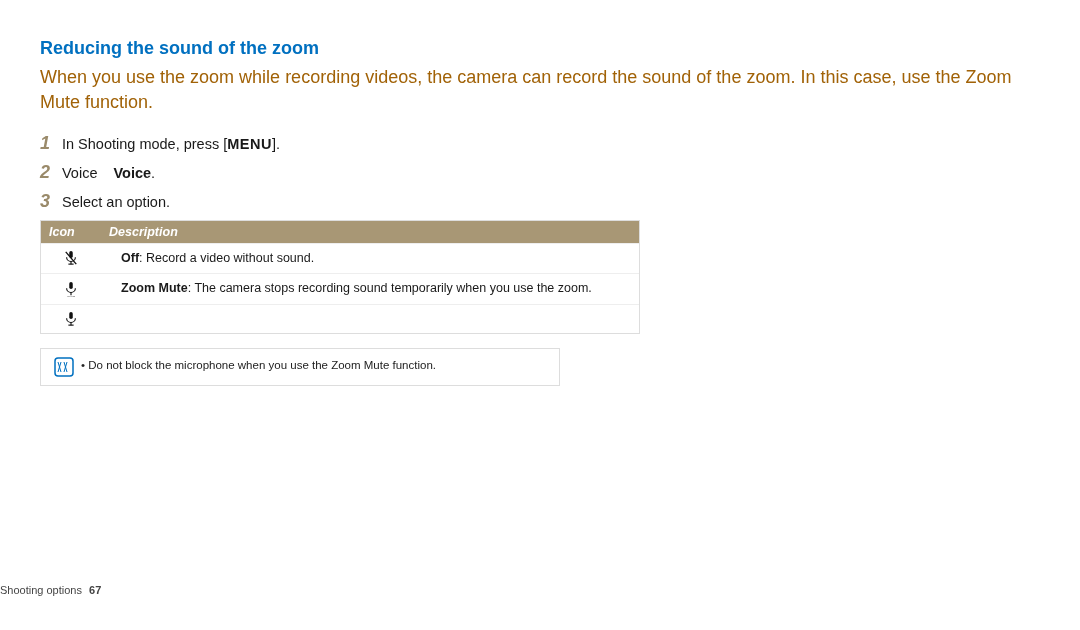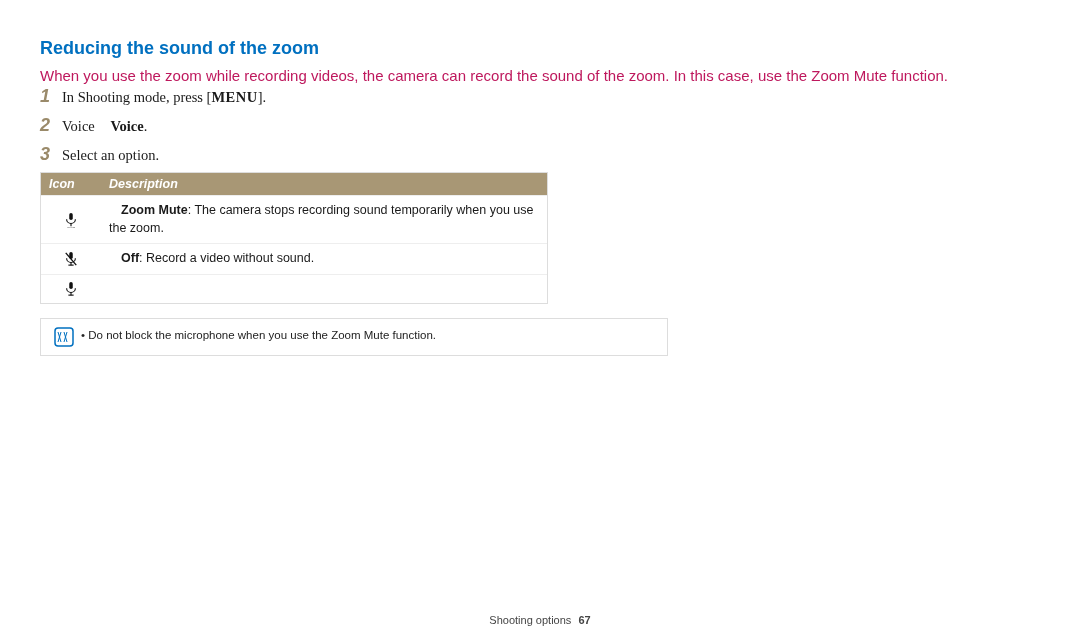--- a/index.html
+++ b/index.html
@@ -12,42 +12,43 @@
     position: relative;
     padding: 38px 40px 0 40px;
   }
   .title {
     color: #0070c0;
     font-size: 18px;
     font-weight: 700;
     margin-bottom: 6px;
   }
   .intro {
-    font-size: 15px;
-    color: #be185d;
+    font-size: 18px;
+    color: #a16207;
+    margin-bottom: 18px;
     line-height: 1.4;
   }
   .steps { width: 520px; }
   .step { display: flex; align-items: baseline; margin-bottom: 6px; }
   .step-num {
     color: #9a8a6a;
     font-style: italic;
     font-size: 18px;
     font-weight: 600;
     width: 22px;
     flex: 0 0 22px;
   }
-  .step-text { font-size: 14.5px; line-height: 1.5; font-family: Liberation Serif, serif; }
+  .step-text { font-size: 14.5px; line-height: 1.5; }
   .bold { font-weight: 700; margin-left: 12px; }
   .menu-key {
     font-weight: 900;
     letter-spacing: 0.5px;
   }
   .table {
-    width: 508px;
+    width: 600px;
     border: 1px solid #ddd;
     margin-top: 6px;
     font-size: 12.5px;
   }
   .thead {
     background: #a89775;
     color: #fff;
     display: flex;
     font-weight: 700;
     font-style: italic;
@@ -58,41 +59,40 @@
   .trow:first-of-type { border-top: none; }
   .td-icon {
     width: 60px;
     padding: 6px 8px;
     display: flex;
     align-items: center;
     justify-content: center;
   }
   .td-desc { flex: 1; padding: 6px 8px; line-height: 1.4; }
   .notebox {
-    width: 628px;
+    width: 520px;
     border: 1px solid #ddd;
     display: flex;
     margin-top: 14px;
     padding: 8px 10px;
     font-size: 11.5px;
     line-height: 1.5;
     color: #222;
   }
   .note-icon-wrap {
     width: 26px; flex: 0 0 26px;
     display: flex; align-items: flex-start; justify-content: center;
   }
   .notebox ul { list-style: none; padding-left: 4px; }
   .notebox li::before { content: "• "; }
   .footer {
     position: absolute;
-    bottom: 4px;
+    bottom: 34px;
     width: 1080px;
     left: 0;
-    text-align: center;
     font-size: 11px;
     color: #444;
   }
   .footer .pagenum { font-weight: 700; margin-left: 4px; }
 </style>
 </head>
 <body>
 
 <h1 class="title">Reducing the sound of the zoom</h1>
 <p class="intro">When you use the zoom while recording videos, the camera can record the sound of the zoom. In this case, use the Zoom Mute function.</p>
@@ -120,40 +120,40 @@
       <div class="th-icon">Icon</div>
       <div class="th-desc">Description</div>
     </div>
 
     <div class="trow">
       <div class="td-icon">
         <svg viewBox="0 0 16 18" width="14" height="16">
           <rect x="6" y="1" width="4" height="8" rx="2" fill="#111"></rect>
           <path d="M3 8a5 5 0 0010 0" stroke="#111" stroke-width="1.3" fill="none"></path>
           <line x1="8" y1="13" x2="8" y2="16" stroke="#111" stroke-width="1.3"></line>
-          <text x="8" y="20" font-size="3" text-anchor="middle" fill="#111">ZOOM</text>
+          <line x1="5" y1="16" x2="11" y2="16" stroke="#111" stroke-width="1.3"></line>
+          <line x1="2" y1="2" x2="14" y2="16" stroke="#111" stroke-width="1.5"></line>
         </svg>
       </div>
       <div class="td-desc">
-        <span class="bold">Zoom Mute</span><span>: The camera stops recording sound temporarily when you use the zoom.</span>
+        <span class="bold">Off</span><span>: Record a video without sound.</span>
       </div>
     </div>
 
     <div class="trow">
       <div class="td-icon">
         <svg viewBox="0 0 16 18" width="14" height="16">
           <rect x="6" y="1" width="4" height="8" rx="2" fill="#111"></rect>
           <path d="M3 8a5 5 0 0010 0" stroke="#111" stroke-width="1.3" fill="none"></path>
           <line x1="8" y1="13" x2="8" y2="16" stroke="#111" stroke-width="1.3"></line>
-          <line x1="5" y1="16" x2="11" y2="16" stroke="#111" stroke-width="1.3"></line>
-          <line x1="2" y1="2" x2="14" y2="16" stroke="#111" stroke-width="1.5"></line>
+          <text x="8" y="20" font-size="3" text-anchor="middle" fill="#111">ZOOM</text>
         </svg>
       </div>
       <div class="td-desc">
-        <span class="bold">Off</span><span>: Record a video without sound.</span>
+        <span class="bold">Zoom Mute</span><span>: The camera stops recording sound temporarily when you use the zoom.</span>
       </div>
     </div>
 
     <div class="trow">
       <div class="td-icon">
         <svg viewBox="0 0 16 18" width="14" height="16">
           <rect x="6" y="1" width="4" height="8" rx="2" fill="#111"></rect>
           <path d="M3 8a5 5 0 0010 0" stroke="#111" stroke-width="1.3" fill="none"></path>
           <line x1="8" y1="13" x2="8" y2="16" stroke="#111" stroke-width="1.3"></line>
           <line x1="5" y1="16" x2="11" y2="16" stroke="#111" stroke-width="1.3"></line>

